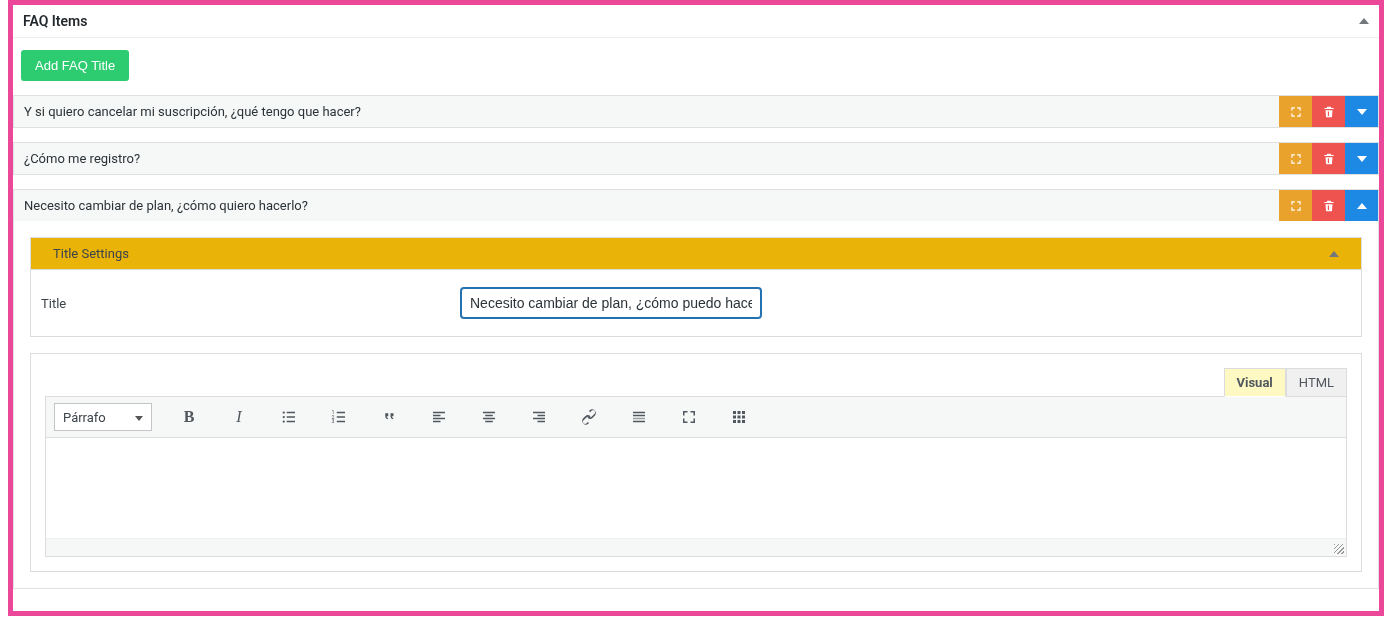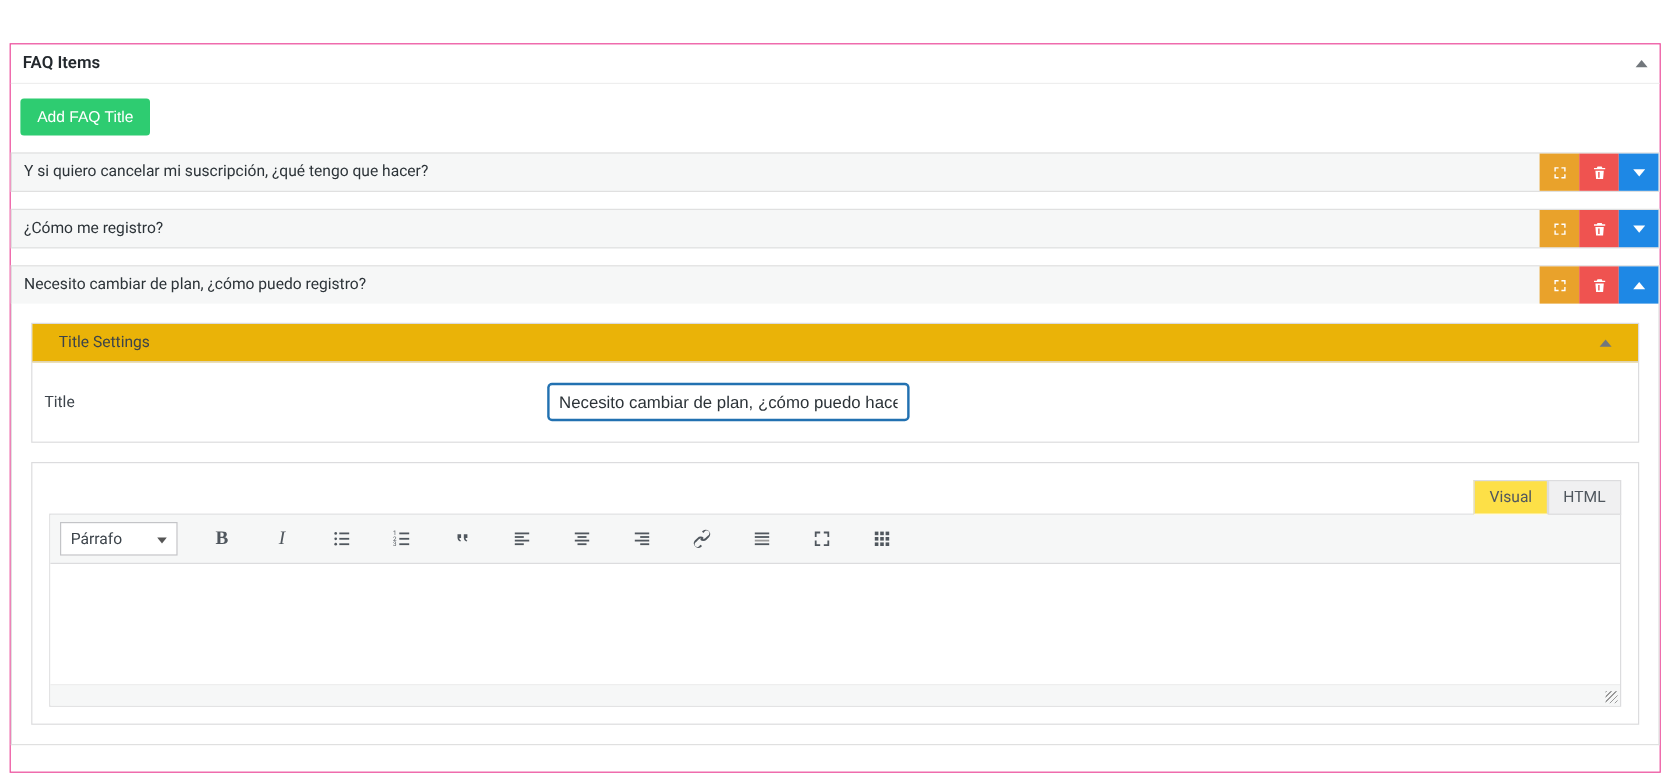--- a/index.html
+++ b/index.html
@@ -1,18 +1,18 @@
 <!DOCTYPE html>
 <html><head>
 <meta charset="utf-8">
 <style>
 * { box-sizing: border-box; margin: 0; padding: 0; }
 body { font-family: -apple-system, BlinkMacSystemFont, "Segoe UI", Roboto, Arial, sans-serif; font-size: 13px; color: #23282d; background: #fff; }
 .wrap { padding: 0 8px 8px; }
-.metabox { border: 1px solid #ec4899; background: #fff; margin-top: 36px; }
+.metabox { border: 5px solid #ec4899; background: #fff; }
 .metabox-header { display: flex; align-items: center; justify-content: space-between; padding: 8px 10px; border-bottom: 1px solid #eee; }
 .metabox-title { font-size: 14px; font-weight: 600; }
 .metabox-body { padding: 12px 0 8px; }
 .btn-add { display: inline-block; background: #2ecc71; color: #fff; border: none; border-radius: 3px; padding: 8px 14px; font-size: 13px; cursor: pointer; margin: 0 0 14px 8px; }
 
 .faq-list { margin: 0 0 6px; }
 .faq-row { display: flex; align-items: stretch; background: #f6f7f7; border: 1px solid #e0e0e0; margin: 0 0 14px; }
 .faq-row.expanded { margin-bottom: 0; border-bottom: none; }
 .faq-title { flex: 1; padding: 8px 10px; color: #2c3338; font-size: 13px; }
 .faq-actions { display: flex; }
@@ -25,21 +25,21 @@
 .expanded-panel { border: 1px solid #e0e0e0; border-top: none; padding: 16px; margin: 0 0 14px; }
 
 .settings-group { border: 1px solid #dcdcde; margin-bottom: 16px; background: #fff; }
 .settings-head { background: #eab308; border-bottom: 1px solid #dcdcde; padding: 8px 22px; display: flex; align-items: center; justify-content: space-between; color: #3c434a; font-size: 13px; }
 .settings-body { padding: 18px 10px; display: flex; align-items: center; gap: 20px; }
 .settings-label { width: 400px; color: #3c434a; }
 .title-input { width: 300px; padding: 6px 8px; border: 1px solid #2271b1; border-radius: 3px; font-size: 14px; color: #2c3338; box-shadow: 0 0 0 1px #2271b1; outline: none; }
 
 .editor-tabs { display: flex; justify-content: flex-end; gap: 0; margin-bottom: -1px; }
 .ed-tab { padding: 6px 12px; border: 1px solid #dcdcde; background: #f0f0f1; font-size: 13px; cursor: pointer; color: #50575e; }
-.ed-tab.active { background: #fde047; border-bottom-color: #fff; position: relative; z-index: 2; }
+.ed-tab.active { background: #fef9c3; border-bottom-color: #fff; position: relative; z-index: 2; font-weight: bold; }
 
 .editor-box { border: 1px solid #dcdcde; }
 .toolbar { background: #f6f7f7; border-bottom: 1px solid #dcdcde; padding: 6px 8px; display: flex; align-items: center; gap: 24px; }
 .format-sel { height: 28px; border: 1px solid #c3c4c7; padding: 0 22px 0 8px; font-size: 13px; background: #fff; position: relative; display: inline-flex; align-items: center; min-width: 98px; color: #3c434a; }
 .format-sel::after { content: ""; border-left: 4px solid transparent; border-right: 4px solid transparent; border-top: 5px solid #555; position: absolute; right: 8px; top: 12px; }
 .tb-btn { width: 26px; height: 26px; display: inline-flex; align-items: center; justify-content: center; cursor: pointer; color: #50575e; }
 .tb-btn svg { width: 18px; height: 18px; fill: #50575e; }
 .tb-btn.bold { font-weight: 700; font-size: 16px; font-family: Georgia, serif; }
 .tb-btn.italic { font-style: italic; font-size: 16px; font-family: Georgia, serif; }
 .editor-area { min-height: 100px; background: #fff; }
@@ -97,21 +97,21 @@
                   <path d="M9 3h6l1 2h4v2H4V5h4l1-2zm-3 6h12l-1 12H7L6 9zm4 2v8h2v-8h-2z"></path>
                 </svg>
             </div>
             <div class="act act-toggle">
               <div class="tri-down"></div>
             </div>
           </div>
         </div>
 
         <div class="faq-row expanded">
-          <div class="faq-title">Necesito cambiar de plan, ¿cómo puedo registro?</div>
+          <div class="faq-title">Necesito cambiar de plan, ¿cómo quiero hacerlo?</div>
           <div class="faq-actions">
             <div class="act act-collapse">
               <svg viewBox="0 0 24 24">
                   <path d="M4 4h6v2H6v4H4V4zm10 0h6v6h-2V6h-4V4zM4 14h2v4h4v2H4v-6zm14 0h2v6h-6v-2h4v-4z"></path>
                 </svg>
             </div>
             <div class="act act-delete">
               <svg viewBox="0 0 24 24">
                   <path d="M9 3h6l1 2h4v2H4V5h4l1-2zm-3 6h12l-1 12H7L6 9zm4 2v8h2v-8h-2z"></path>
                 </svg>

